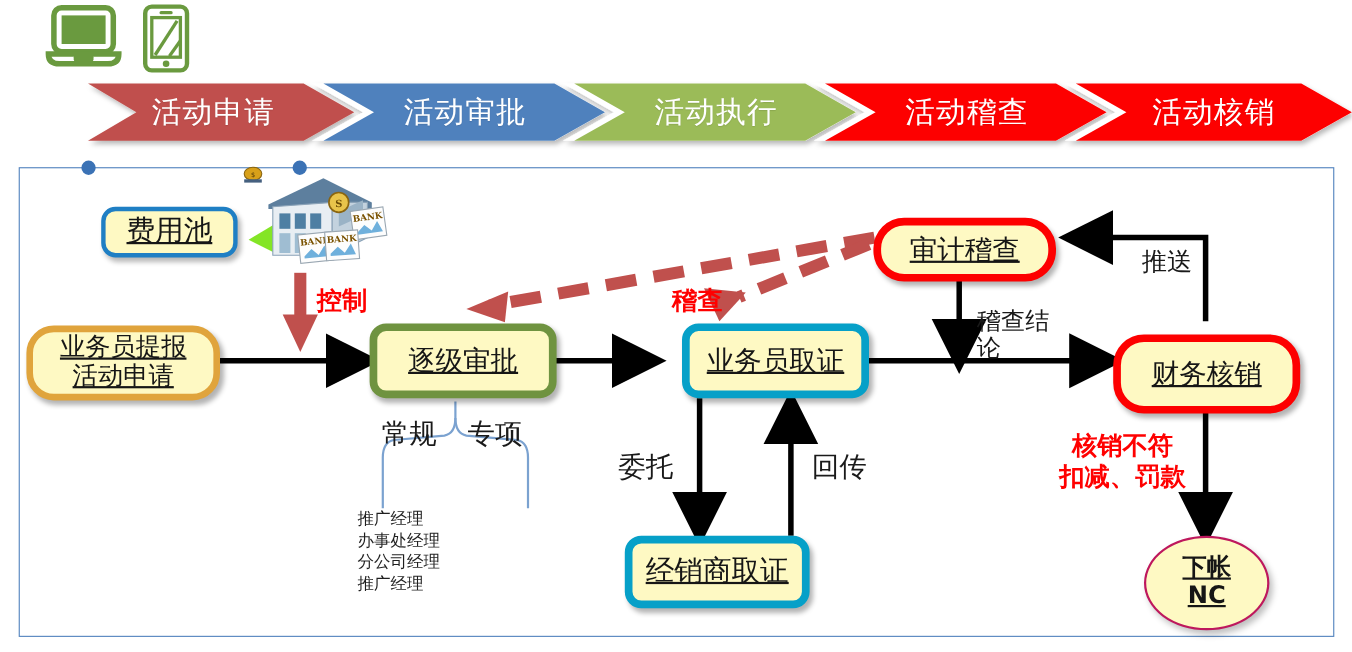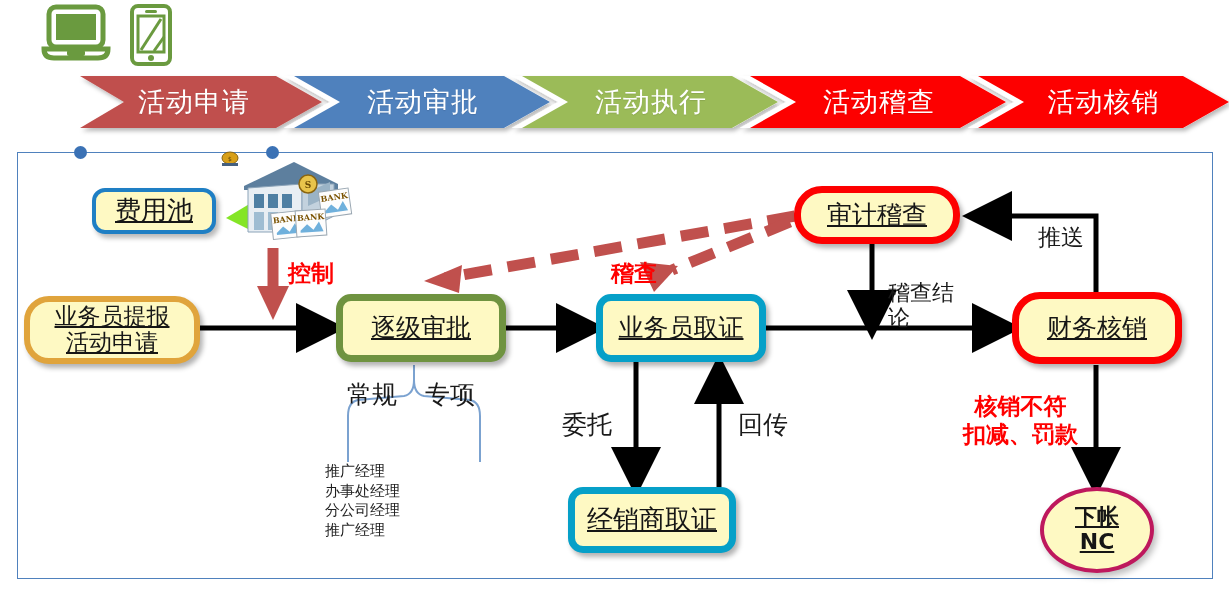--- a/index.html
+++ b/index.html
@@ -37,24 +37,24 @@
   .node{
     position:absolute;box-sizing:border-box;background:#fef9c3;
     display:flex;align-items:center;justify-content:center;
     text-align:center;color:#161616;line-height:1.12;
     font-family:"DejaVu Sans","Liberation Sans",sans-serif;
     box-shadow:3px 4px 5px rgba(0,0,0,.30);
     text-decoration:underline;
   }
   .n-green {border:7px solid #6f9340;border-radius:15px;}
   .n-cyan  {border:7px solid #06a0c8;border-radius:15px;}
-  .n-red   {border:7px solid #fd0000;border-radius:28px;}
+  .n-red   {border:7px solid #fd0000;border-radius:28px;margin-top:12px;}
   .n-orange{border:6px solid #e0a43c;border-radius:25px;}
   .n-blueth{border:4px solid #1f7fc4;border-radius:13px;box-shadow:3px 4px 5px rgba(0,0,0,.28);}
-  .n-ellipse{border:4px solid #be185d;border-radius:50%;box-shadow:3px 4px 6px rgba(0,0,0,.25);}
+  .n-ellipse{border:2px solid #be185d;border-radius:50%;box-shadow:3px 4px 6px rgba(0,0,0,.25);}
 
   
   .lbl{
     position:absolute;color:#1a1a1a;white-space:pre;
     font-family:"DejaVu Serif","Liberation Serif",serif;
   }
   .lbl-red{color:#ff0000;font-weight:bold;font-family:"DejaVu Serif","Liberation Serif",serif;}
 
   .mgr-list{
     position:absolute;color:#1f1f1f;line-height:1.30;white-space:pre-line;
@@ -213,21 +213,21 @@
 
   <div class="node n-orange" style="left:24px;top:296px;width:176px;height:68px;font-size:23px;white-space:pre-line;">
     <span>业务员提报
 活动申请</span>
   </div>
 
   <div class="node n-green" style="left:336px;top:294px;width:170px;height:68px;font-size:25px;">
     <span>逐级审批</span>
   </div>
 
-  <div class="node n-cyan" style="left:596px;top:294px;width:170px;height:68px;font-size:25px;">
+  <div class="node n-cyan" style="left:620px;top:294px;width:170px;height:68px;font-size:25px;">
     <span>业务员取证</span>
   </div>
 
   <div class="node n-cyan" style="left:568px;top:487px;width:168px;height:66px;font-size:26px;">
     <span>经销商取证</span>
   </div>
 
   <div class="node n-red" style="left:794px;top:186px;width:166px;height:58px;font-size:25px;">
     <span>审计稽查</span>
   </div>

